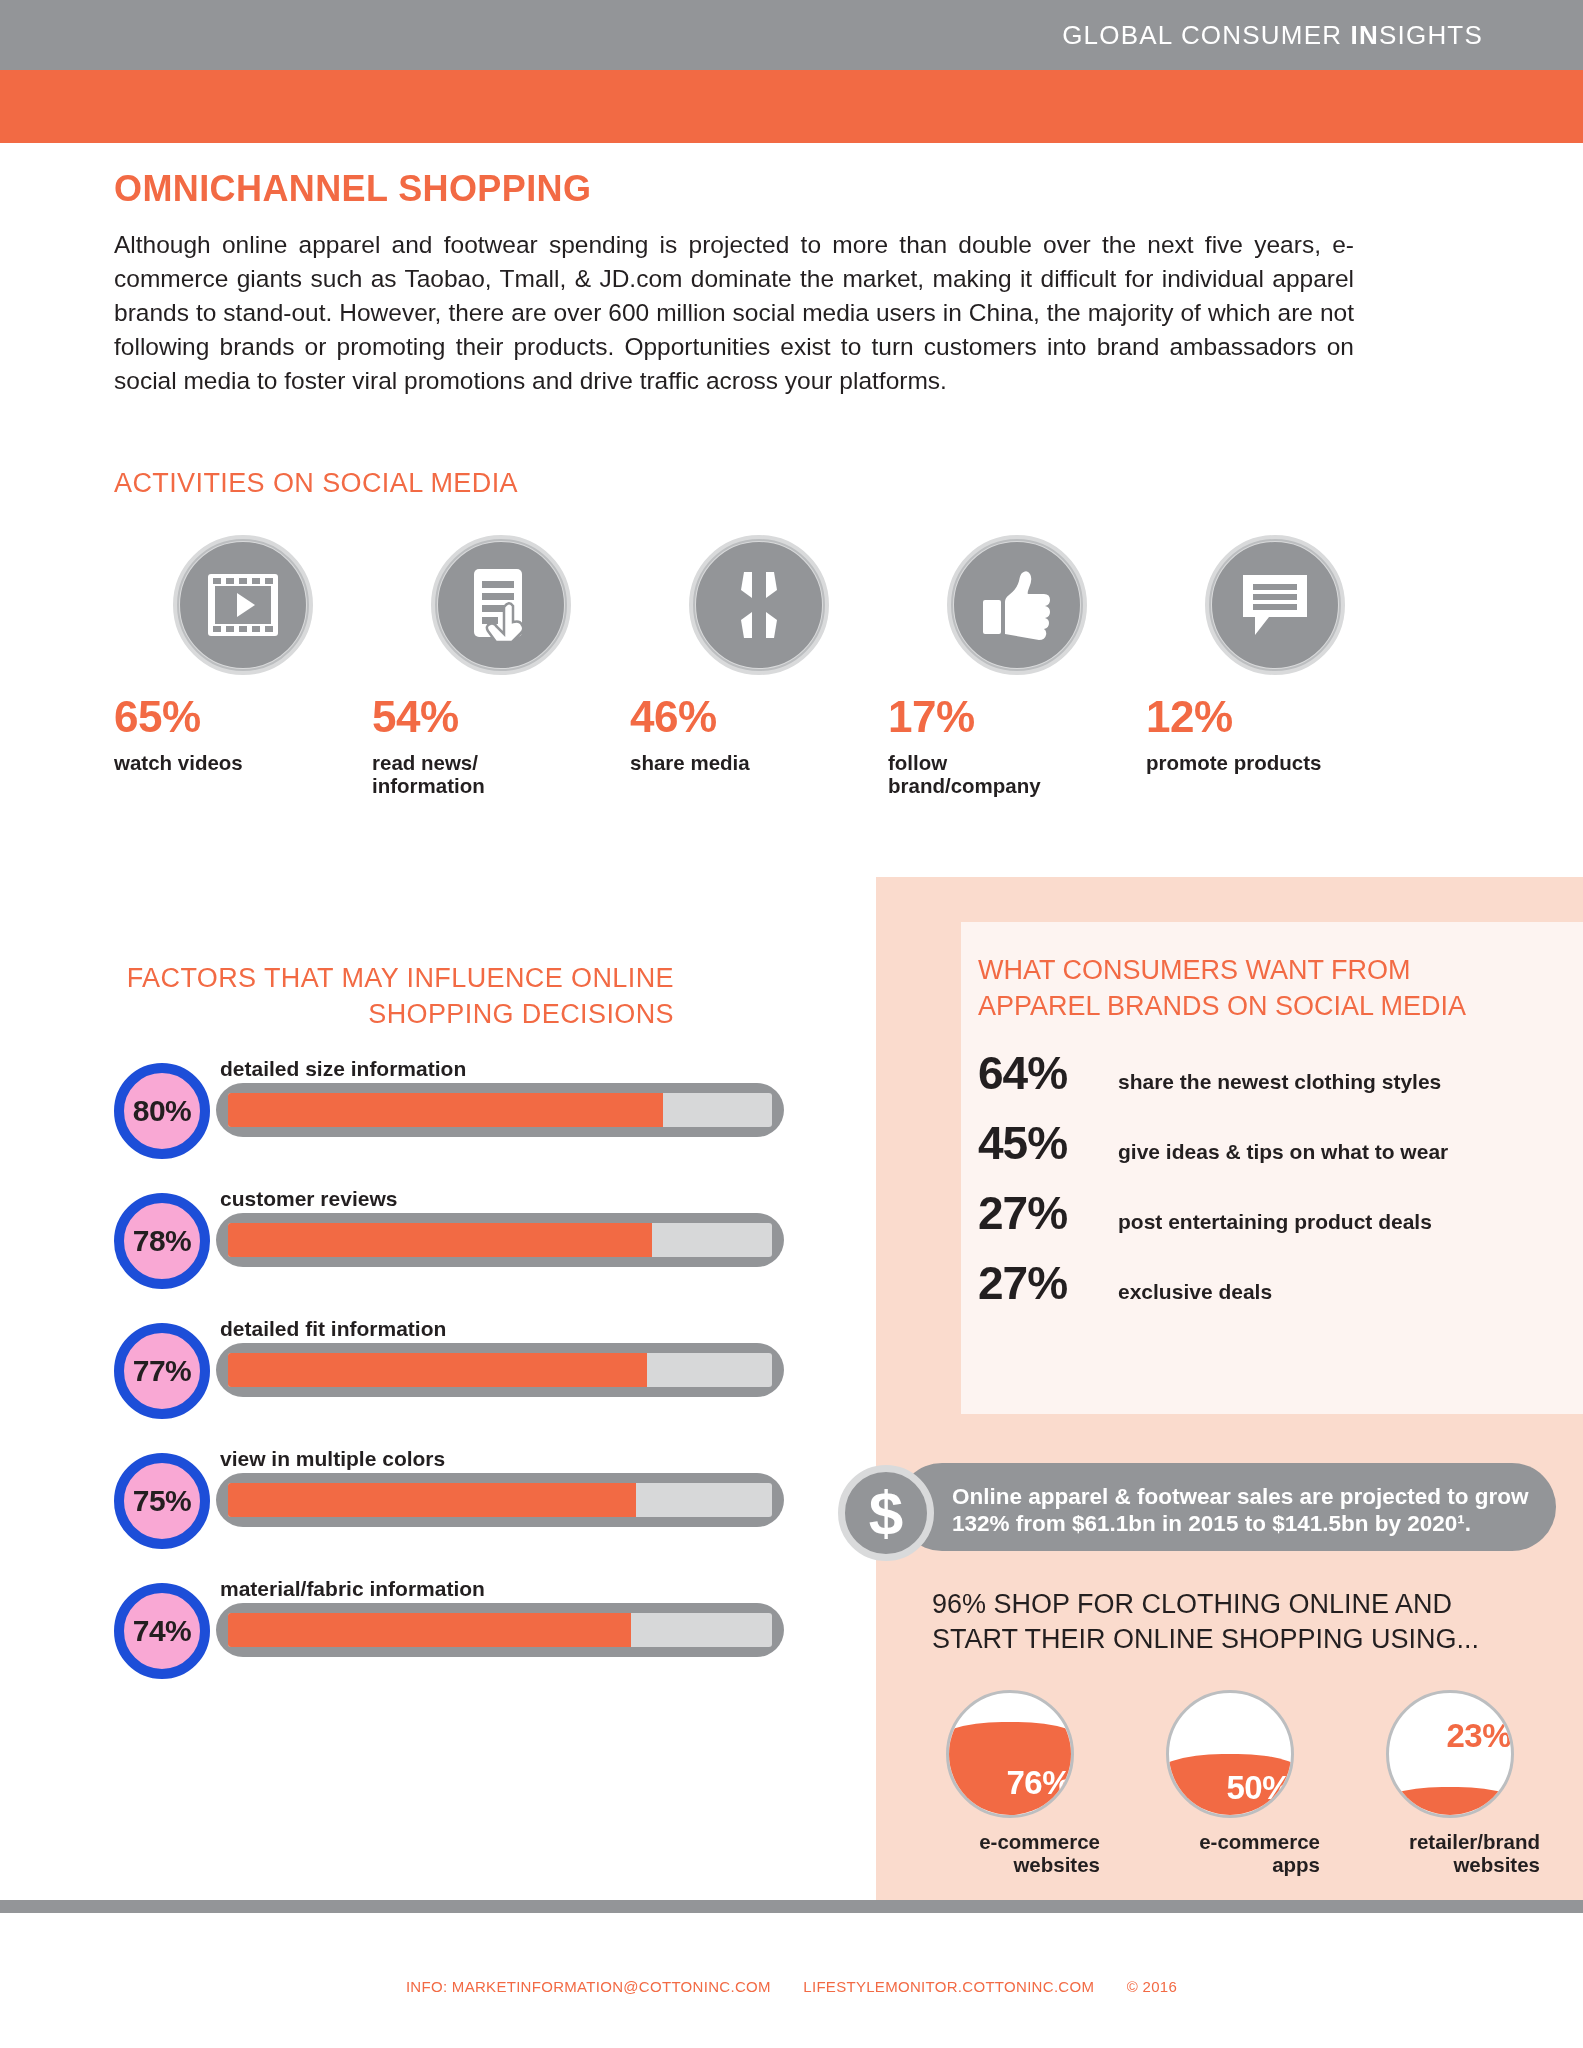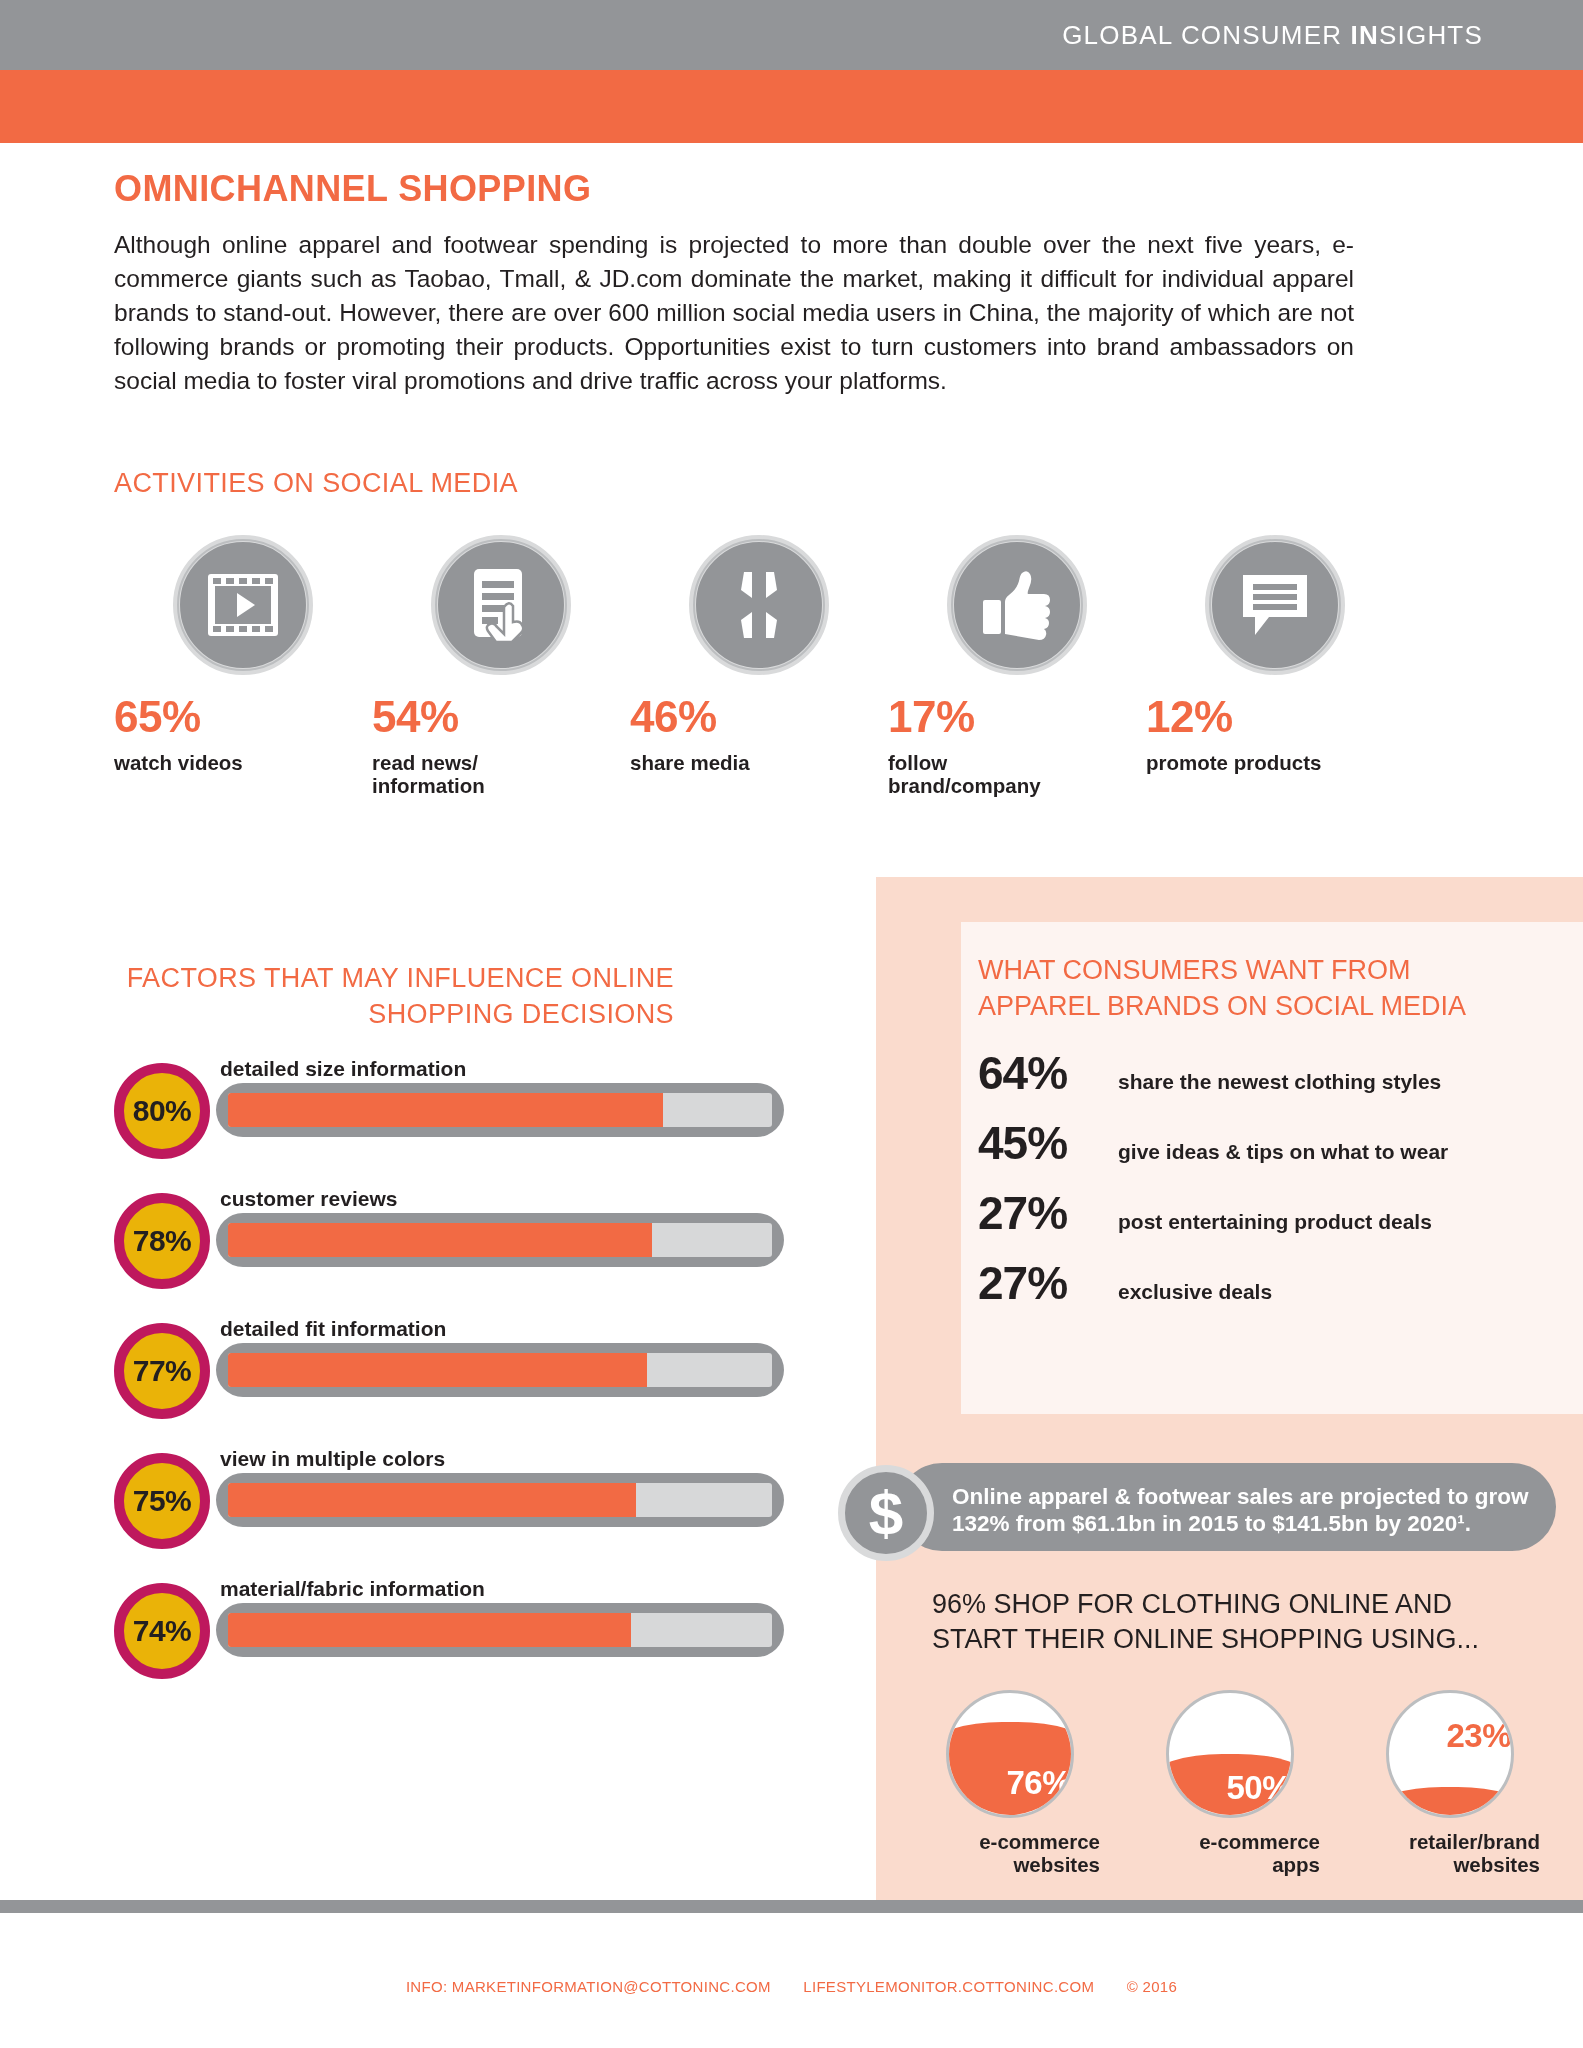--- a/index.html
+++ b/index.html
@@ -181,22 +181,22 @@
   .bar-row .fill {
     position: absolute;
     left: 0; top: 0; bottom: 0;
     background: #f26a44;
   }
   .bar-row .bubble {
     position: absolute;
     left: 0; top: 8px;
     width: 96px; height: 96px;
     border-radius: 50%;
-    background: #eab308;
-    border: 10px solid #be185d;
+    background: #f9a8d4;
+    border: 10px solid #1d4ed8;
     box-sizing: border-box;
     display: flex;
     align-items: center;
     justify-content: center;
     z-index: 3;
   }
   .bar-row .bubble span {
     font-size: 30px;
     font-weight: 700;
     color: #231f20;

